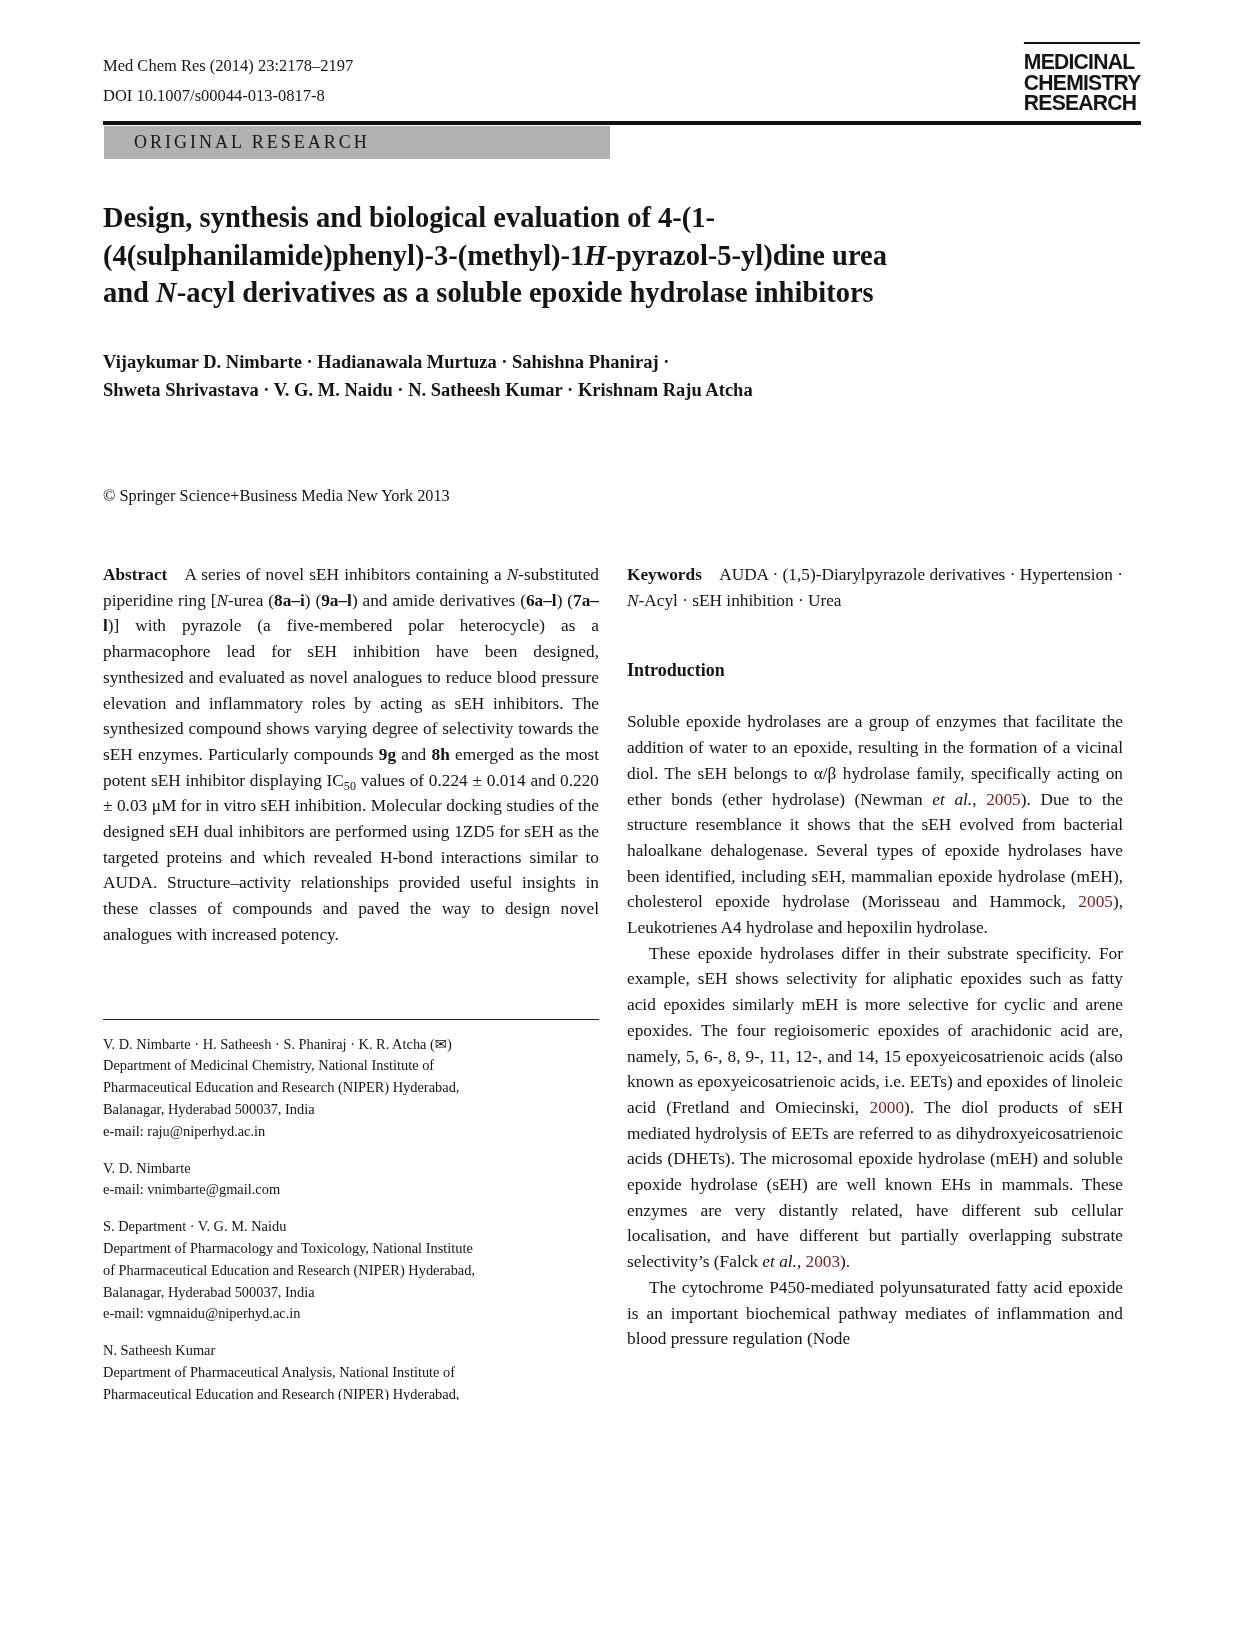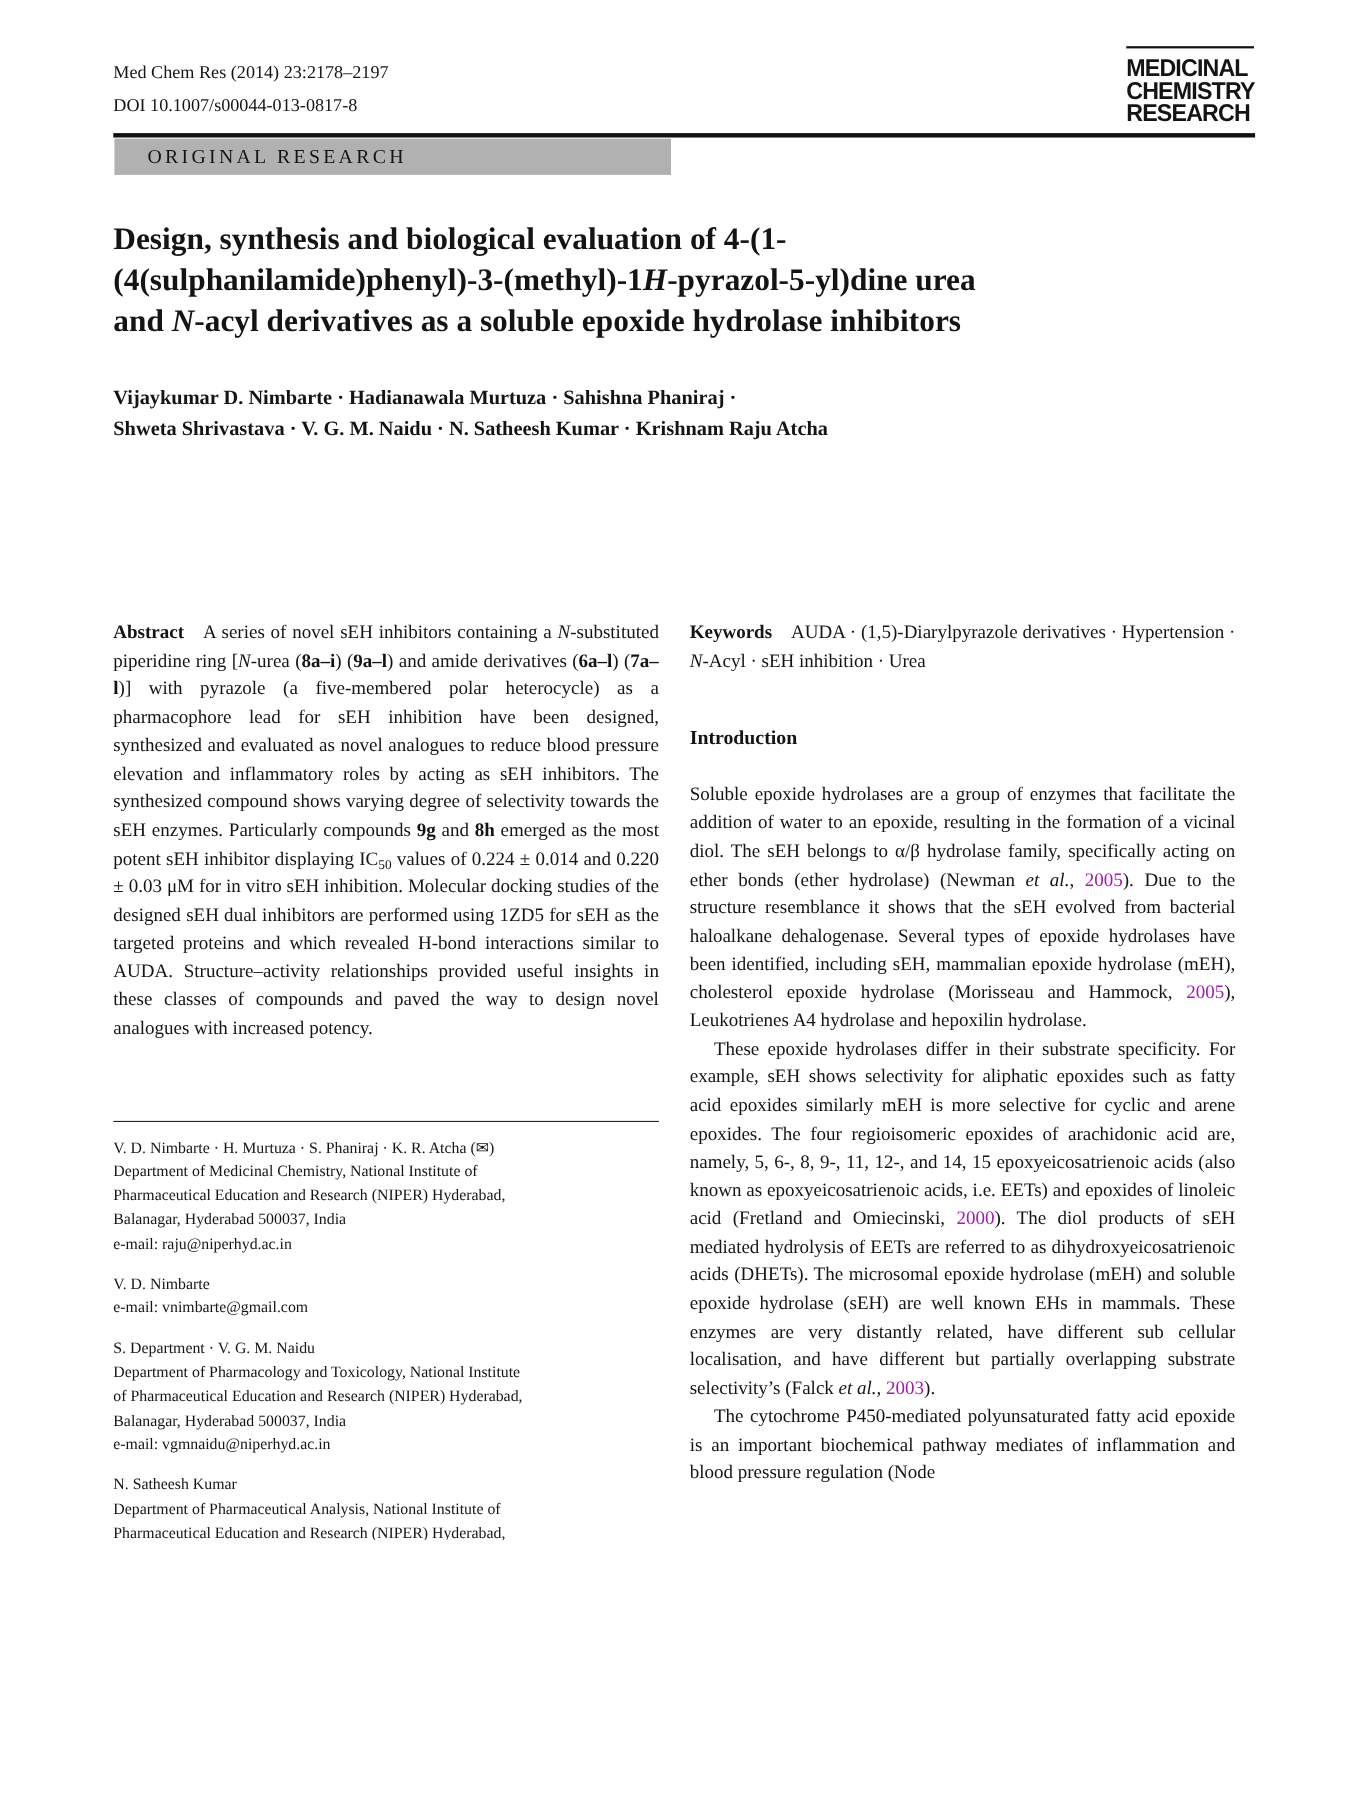--- a/index.html
+++ b/index.html
@@ -66,21 +66,21 @@
   .indent { text-indent:22px; margin:0; }
   p { margin:0; }
 
   .footnote-sep { border:none; border-top:1.5px solid #222; margin:71px 0 14px 0; }
   .footnote-block { font-size:14.4px; line-height:21.8px; margin-bottom:15px; text-align:left; }
 
   .keywords { margin:0; }
   .intro-heading { font-size:18px; font-weight:bold; margin-top:47px; }
   .intro-p1 { margin-top:28px; }
 
-  .ref-link { color:#a21caf; cursor:pointer; }
+  .ref-link { color:#7f1d1d; cursor:pointer; }
 
   sub.gen { font-size:70%; line-height:0; }
 
   .springer-footer {
     position:absolute; left:104px; top:1520px;
     display:flex; align-items:center; gap:9px;
     font-size:21.5px;
   }
   .springer-horse-icon {
     font-size:27px; line-height:26px;
@@ -107,30 +107,31 @@
 
   <div class="banner">
     <span>ORIGINAL RESEARCH</span>
   </div>
 
   <h1 class="title" style="margin:0;"><span>Design, synthesis and biological evaluation of 4-(1-</span><br><span>(4(sulphanilamide)phenyl)-3-(methyl)-1</span><span style="font-style: italic;">H</span><span>-pyrazol-5-yl)dine urea</span><br><span>and </span><span style="font-style: italic;">N</span><span>-acyl derivatives as a soluble epoxide hydrolase inhibitors</span></h1>
 
   <div class="authors"><span>Vijaykumar D. Nimbarte · Hadianawala Murtuza · Sahishna Phaniraj ·</span><br><span>Shweta Shrivastava · V. G. M. Naidu · N. Satheesh Kumar · Krishnam Raju Atcha</span></div>
 
   <div class="received-block">
+    <div>© Springer Science+Business Media New York 2013</div>
   </div>
 
   <div class="columns">
 
     <div class="col">
       <p class="body-text"><span style="font-weight: bold;">Abstract</span><span>  A series of novel sEH inhibitors containing a </span><span style="font-style: italic;">N</span><span>-substituted piperidine ring [</span><span style="font-style: italic;">N</span><span>-urea (</span><span style="font-weight: bold;">8a–i</span><span>) (</span><span style="font-weight: bold;">9a–l</span><span>) and amide derivatives (</span><span style="font-weight: bold;">6a–l</span><span>) (</span><span style="font-weight: bold;">7a–l</span><span>)] with pyrazole (a five-membered polar heterocycle) as a pharmacophore lead for sEH inhibition have been designed, synthesized and evaluated as novel analogues to reduce blood pressure elevation and inflammatory roles by acting as sEH inhibitors. The synthesized compound shows varying degree of selectivity towards the sEH enzymes. Particularly compounds </span><span style="font-weight: bold;">9g</span><span> and </span><span style="font-weight: bold;">8h</span><span> emerged as the most potent sEH inhibitor displaying IC</span><sub class="gen">50</sub><span> values of 0.224 ± 0.014 and 0.220 ± 0.03 μM for in vitro sEH inhibition. Molecular docking studies of the designed sEH dual inhibitors are performed using 1ZD5 for sEH as the targeted proteins and which revealed H-bond interactions similar to AUDA. Structure–activity relationships provided useful insights in these classes of compounds and paved the way to design novel analogues with increased potency.</span></p>
 
       <hr class="footnote-sep">
 
-      <div class="footnote-block"><span>V. D. Nimbarte · H. Murtuza · S. Phaniraj · K. R. Atcha (✉)</span><br><span>Department of Medicinal Chemistry, National Institute of</span><br><span>Pharmaceutical Education and Research (NIPER) Hyderabad,</span><br><span>Balanagar, Hyderabad 500037, India</span><br><span>e-mail: raju@niperhyd.ac.in</span></div>
+      <div class="footnote-block"><span>V. D. Nimbarte · H. Satheesh · S. Phaniraj · K. R. Atcha (✉)</span><br><span>Department of Medicinal Chemistry, National Institute of</span><br><span>Pharmaceutical Education and Research (NIPER) Hyderabad,</span><br><span>Balanagar, Hyderabad 500037, India</span><br><span>e-mail: raju@niperhyd.ac.in</span></div>
       <div class="footnote-block"><span>V. D. Nimbarte</span><br><span>e-mail: vnimbarte@gmail.com</span></div>
       <div class="footnote-block"><span>S. Department · V. G. M. Naidu</span><br><span>Department of Pharmacology and Toxicology, National Institute</span><br><span>of Pharmaceutical Education and Research (NIPER) Hyderabad,</span><br><span>Balanagar, Hyderabad 500037, India</span><br><span>e-mail: vgmnaidu@niperhyd.ac.in</span></div>
       <div class="footnote-block"><span>N. Satheesh Kumar</span><br><span>Department of Pharmaceutical Analysis, National Institute of</span><br><span>Pharmaceutical Education and Research (NIPER) Hyderabad,</span><br><span>Balanagar, Hyderabad 500037, India</span></div>
     </div>
 
     <div class="col">
       <p class="body-text keywords"><span style="font-weight: bold;">Keywords</span><span>  AUDA · (1,5)-Diarylpyrazole derivatives · Hypertension · </span><span style="font-style: italic;">N</span><span>-Acyl · sEH inhibition · Urea</span></p>
 
       <div class="intro-heading">Introduction</div>
 

